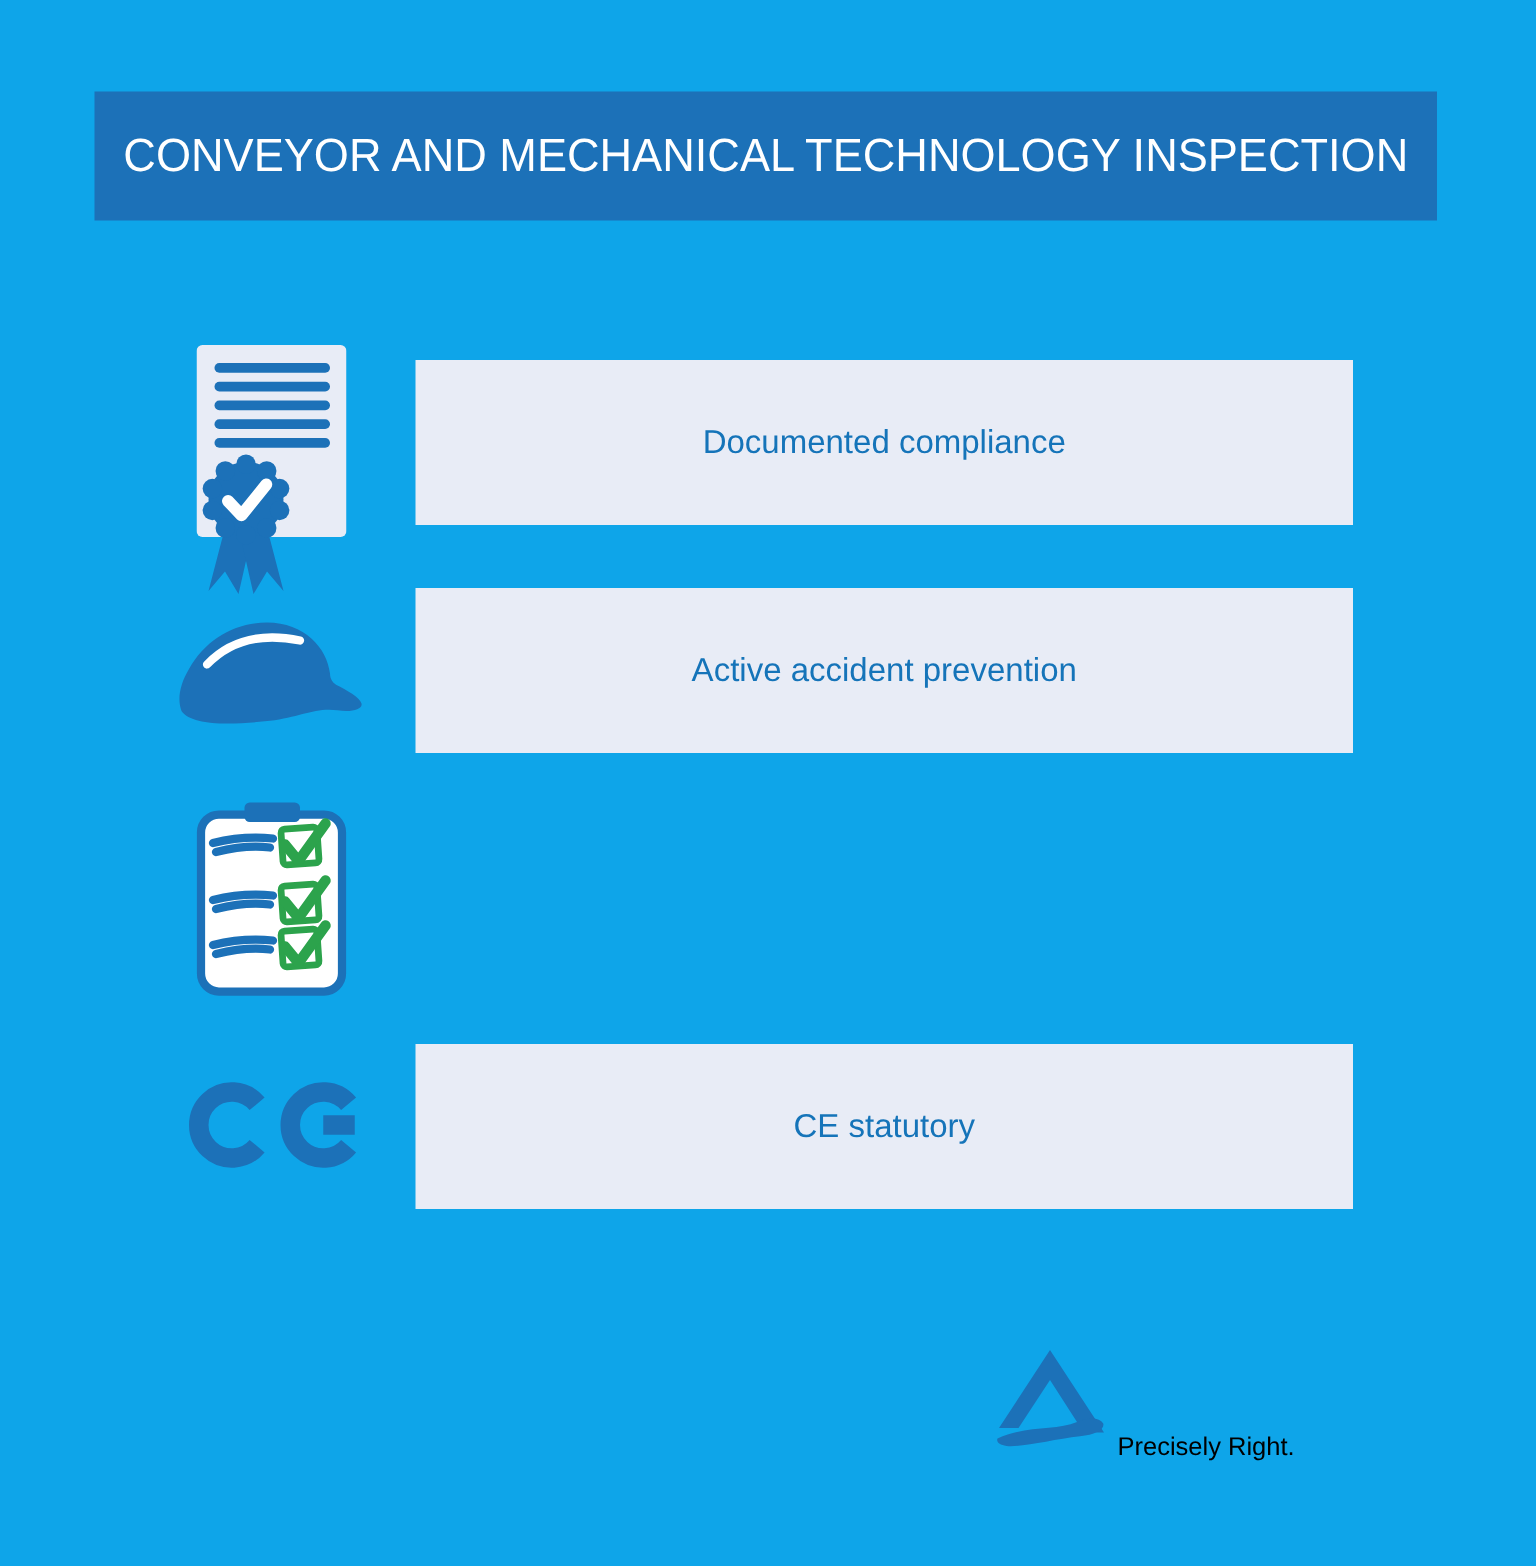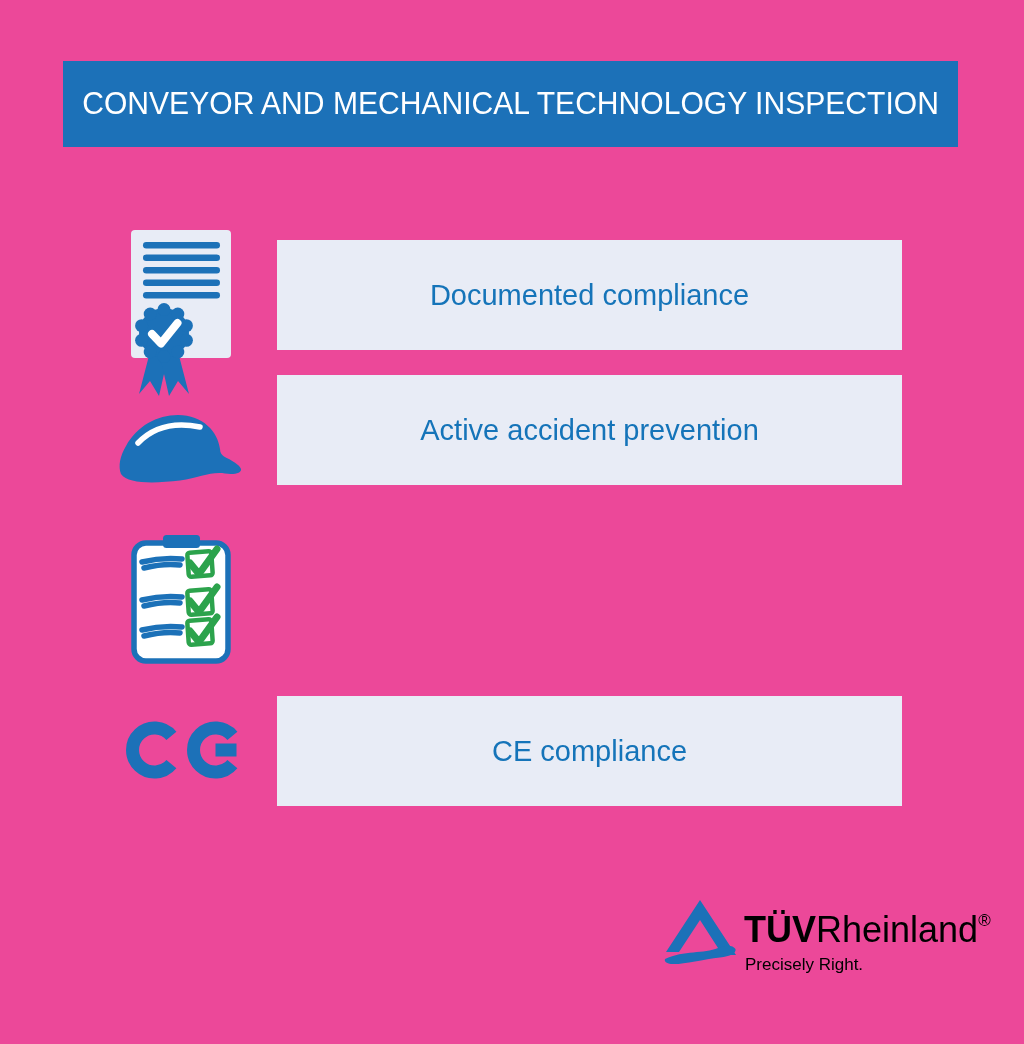--- a/index.html
+++ b/index.html
@@ -5,21 +5,21 @@
   html, body {
     margin: 0;
     padding: 0;
     background: #ffffff;
     font-family: "Liberation Sans", sans-serif;
   }
   .page {
     position: relative;
     width: 1024px;
     height: 1044px;
-    background: #ec4899;
+    background: #0ea5e9;
     overflow: hidden;
   }
   .banner {
     position: absolute;
     left: 63px;
     top: 61px;
     width: 895px;
     height: 86px;
     background: #1c71b8;
     display: flex;
@@ -40,26 +40,26 @@
     width: 625px;
     height: 110px;
     background: #e8ecf6;
     display: flex;
     align-items: center;
     justify-content: center;
     text-align: center;
   }
   .panel-label {
     color: #1574b9;
-    font-size: 29px;
+    font-size: 22px;
     line-height: 38px;
     max-width: 540px;
   }
   .panel-1 { top: 240px; }
-  .panel-2 { top: 375px; align-items: center; }
+  .panel-2 { top: 392px; align-items: center; }
   .panel-3 { top: 544px; }
   .panel-4 { top: 696px; }
   .icon { position: absolute; }
   .icon-certificate { left: 131px; top: 230px; }
   .icon-hardhat     { left: 116px; top: 410px; }
   .icon-clipboard   { left: 130px; top: 531px; }
   .icon-ce          { left: 126px; top: 714px; }
   .logo {
     position: absolute;
     left: 662px;
@@ -167,26 +167,25 @@
   </svg>
 
   <svg class="icon icon-ce" width="118" height="72" viewBox="0 0 118 72">
     <g stroke="#1c71b8" stroke-width="13" fill="none">
       <path d="M45.4 21.9 A22 22 0 1 0 45.4 50.1"></path>
       <path d="M106.4 21.9 A22 22 0 1 0 106.4 50.1"></path>
     </g>
     <rect x="89.5" y="29.5" width="21" height="13" fill="#1c71b8"></rect>
   </svg>
   <div class="panel panel-4">
-    <div class="panel-label">CE compliance</div>
+    <div class="panel-label">CE statutory</div>
   </div>
 
   <div class="logo">
     <svg class="logo-triangle" width="76" height="72" viewBox="0 0 76 72">
       <path d="M38 2 L74 57 L60.5 57 L38 22 L17 54 L4 54 Z" fill="#1c71b8"></path>
       <path d="M3 61 C22 52 42 56 56 50 C64 46.5 71 47 73.5 51 C74.5 55 68 58.5 58 59.5
                C40 61.5 20 67 9 66 C4.5 65.5 2 63.5 3 61 Z" fill="#1c71b8"></path>
     </svg>
-    <div class="logo-wordmark"><span class="bold">TÜV</span><span>Rheinland</span><span class="reg">®</span></div>
     <div class="logo-tagline">Precisely Right.</div>
   </div>
 
 </div>
 
 </body></html>

